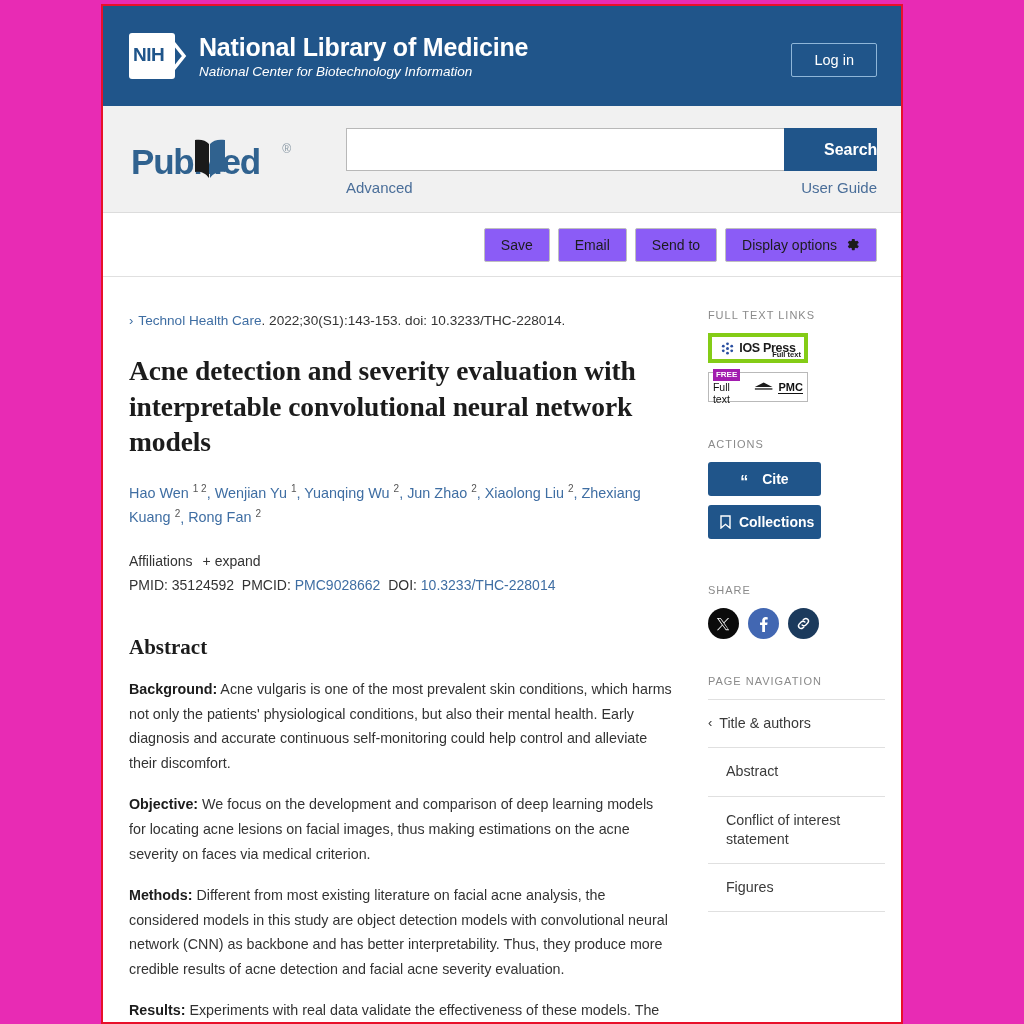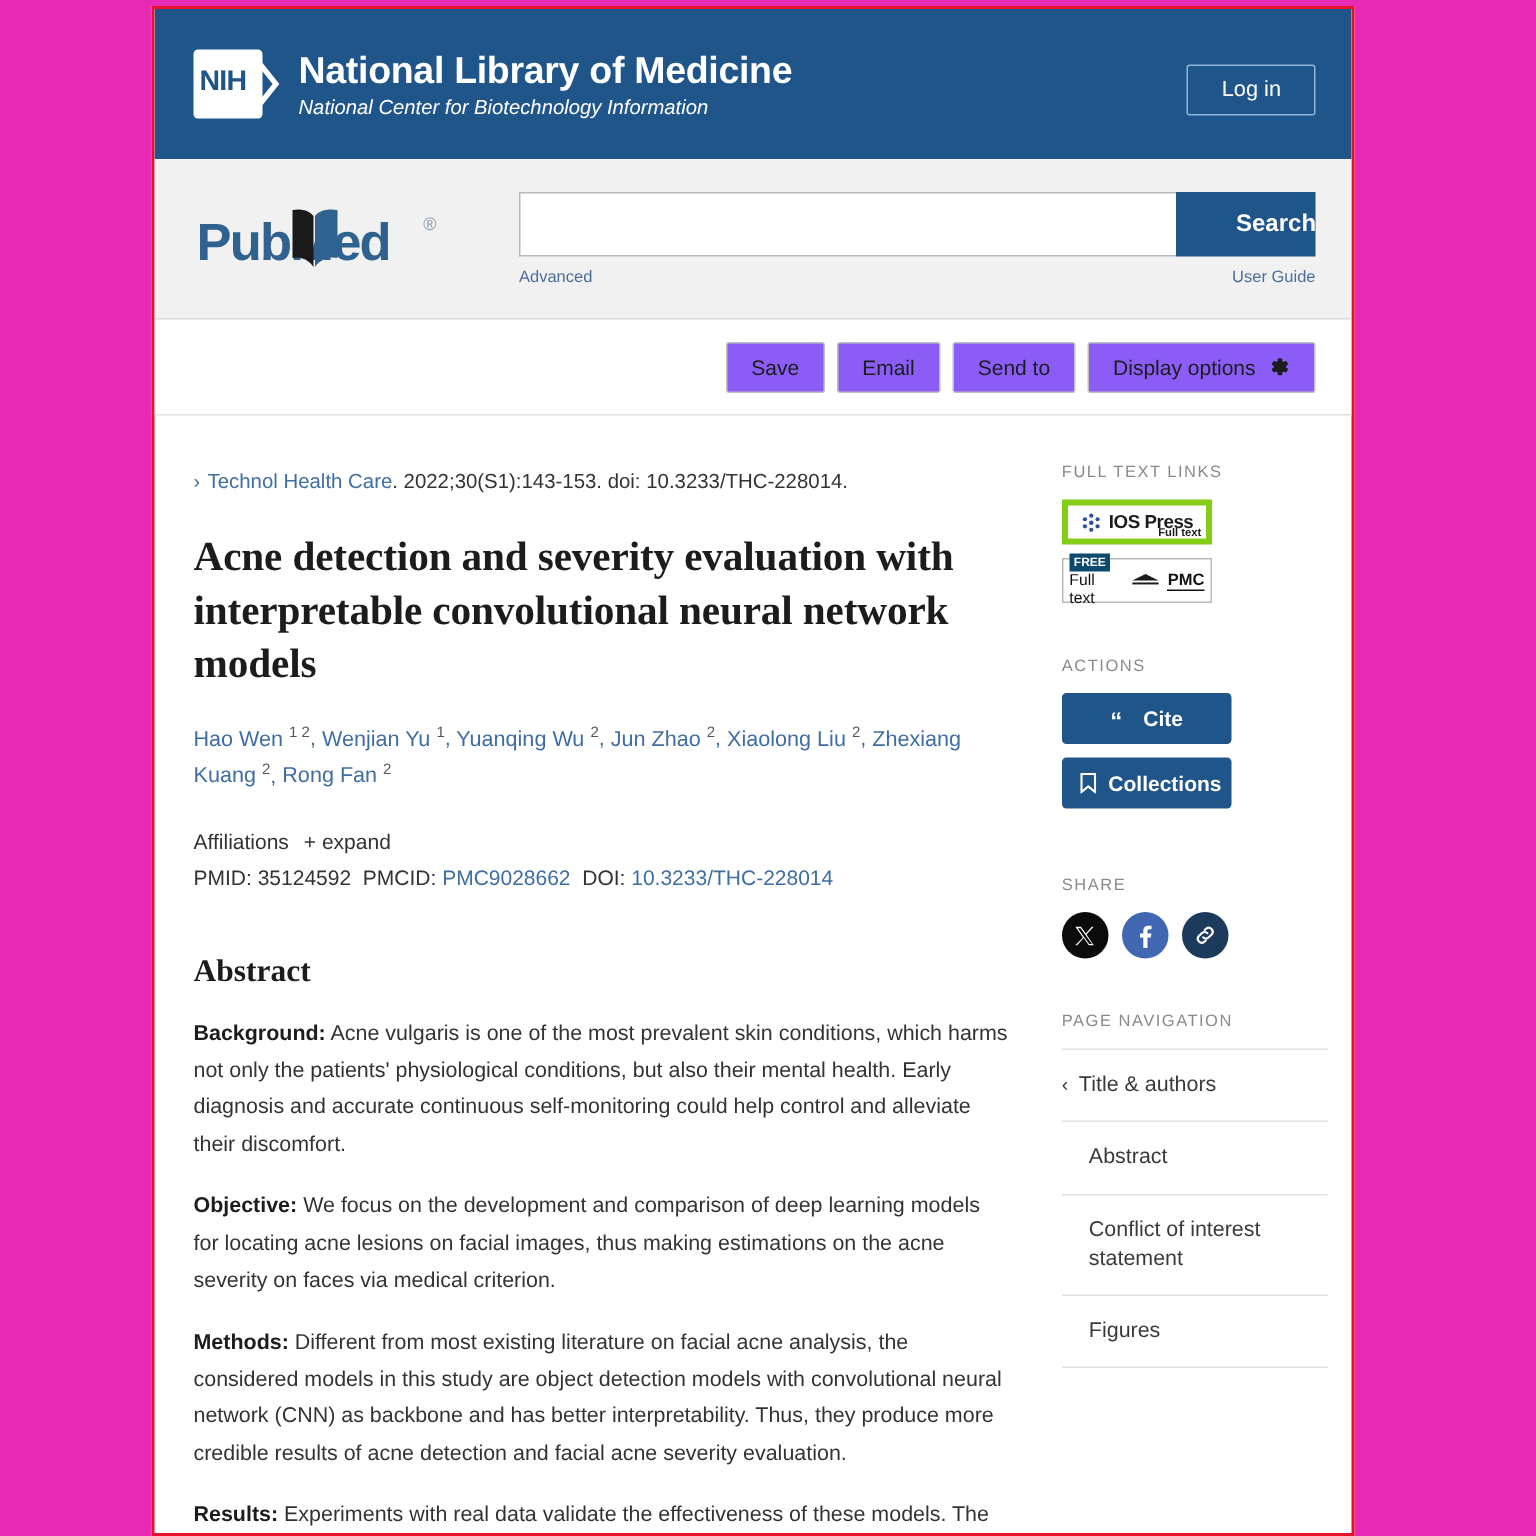--- a/index.html
+++ b/index.html
@@ -92,21 +92,21 @@
   }
   .search-btn {
     width: 93px; background: #20558a; color: #fff;
     border: none; font-size: 16px; font-weight: 700;
     cursor: pointer;
     font-family: "Liberation Sans", sans-serif;
     padding-left: 40px;
   }
   .adv-row { display: flex; justify-content: space-between; margin-top: 8px; }
   .adv-link, .ug-link {
-    color: #4a6e99; font-size: 11px; text-decoration: none; cursor: pointer;
+    color: #4a6e99; font-size: 15px; text-decoration: none; cursor: pointer;
   }
 
   
   .action-bar {
     height: 64px; border-bottom: 1px solid #e0e0e0;
     display: flex; align-items: center; justify-content: flex-end;
     padding-right: 24px; gap: 8px;
     background: #fff;
   }
   .abtn {
@@ -175,21 +175,21 @@
   .ios-sub {
     position: absolute; right: 3px; bottom: 0px;
     font-size: 7.5px; font-weight: 700; color: #1b1b1b;
   }
   .pmc-box {
     border: 1px solid #b9b9b9; width: 100px; height: 30px;
     display: flex; align-items: center; gap: 5px;
     padding: 0 4px; background: #fff; cursor: pointer;
   }
   .free-tag {
-    background: #0c4a6e; color: #fff; font-size: 8px; font-weight: 700;
+    background: #a21caf; color: #fff; font-size: 8px; font-weight: 700;
     padding: 1px 3px; line-height: 1.2;
   }
   .pmc-ft { font-size: 10.5px; color: #111; }
   .pmc-logo { font-size: 11px; font-weight: 700; color: #111; border-bottom: 1.5px solid #111; }
   .pmc-col { display: flex; flex-direction: column; align-items: flex-start; }
 
   .act-btn {
     width: 113px; height: 34px; background: #20558a; color: #fff;
     border: none; border-radius: 3px; cursor: pointer;
     display: flex; align-items: center; gap: 8px;

